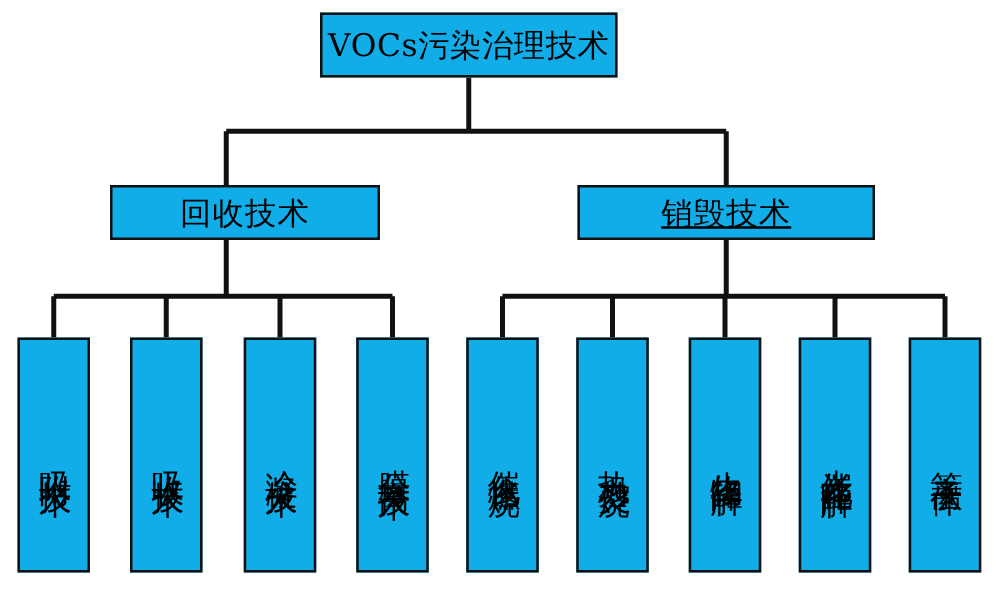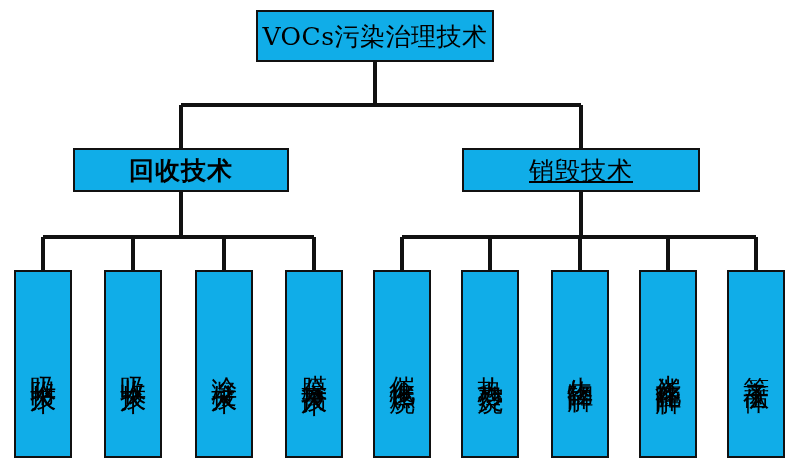--- a/index.html
+++ b/index.html
@@ -92,21 +92,21 @@
       <path d="M 580 237 L 580 270"></path>
       <path d="M 668 237 L 668 270"></path>
       <path d="M 756 237 L 756 270"></path>
     </g>
   </svg>
 
   <div class="node root" style="left:256px; top:10px; width:238px; height:52px;">
     <span>VOCs污染治理技术</span>
   </div>
 
-  <div class="node level2" style="left:73px; top:148px; width:216px; height:44px;font-weight:bold;">
+  <div class="node level2" style="left:88px; top:148px; width:216px; height:44px;">
     <span>回收技术</span>
   </div>
 
   <div class="node level2" style="left:462px; top:148px; width:238px; height:44px;text-decoration:underline;">
     <span>销毁技术</span>
   </div>
 
   <div class="node leaf" style="left:14px; top:270px; width:58px; height:188px;">
     <span class="vtext">吸附技术</span>
   </div>

